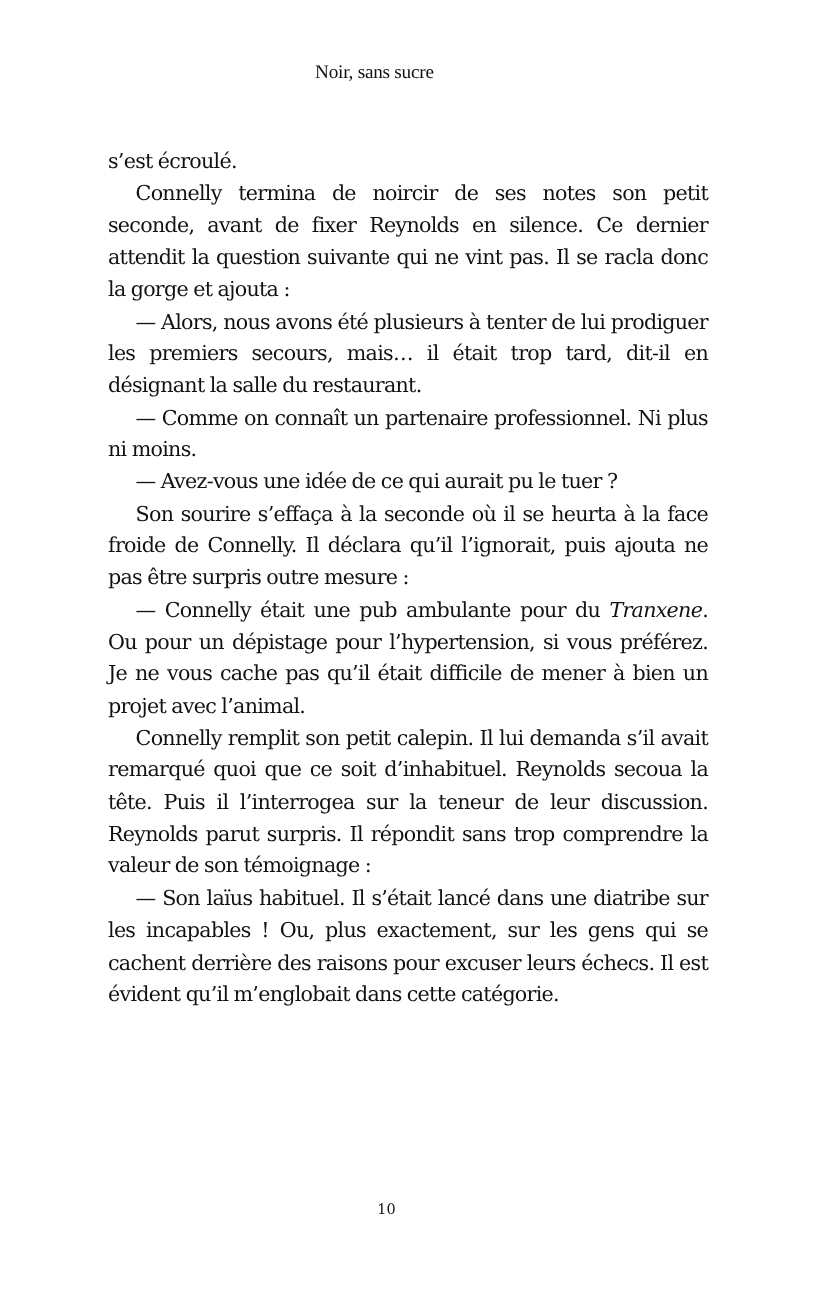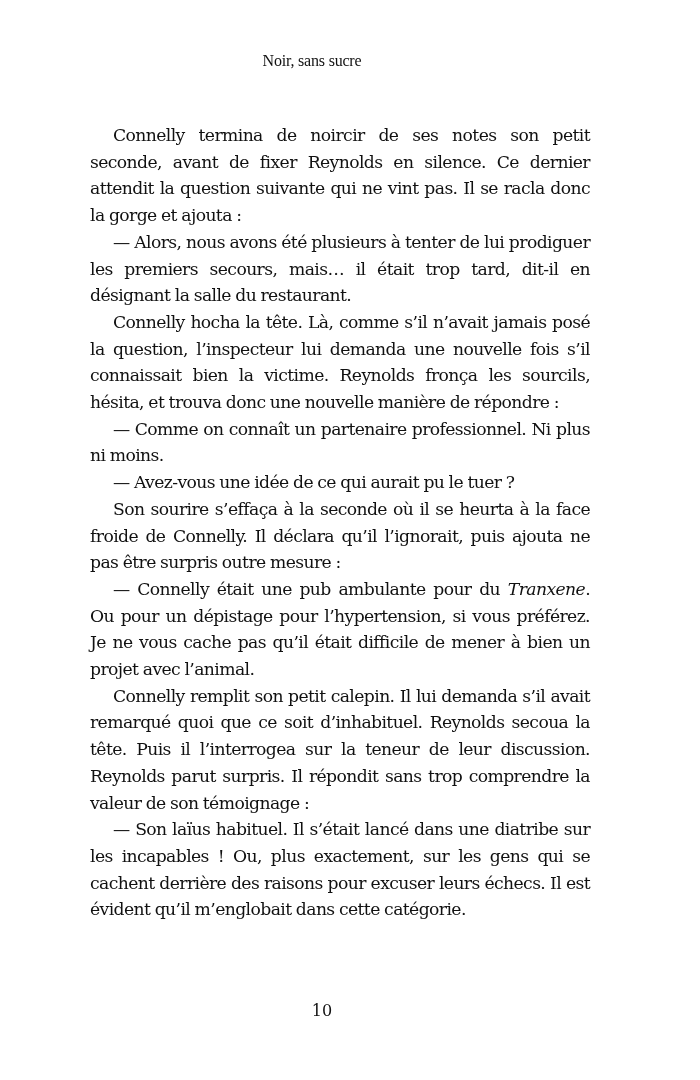--- a/index.html
+++ b/index.html
@@ -16,32 +16,32 @@
       font-size: 17.2px; line-height: 26.7px;
       letter-spacing: -0.6px; word-spacing: -0.5px;
     }
     .body-text p { margin: 0; text-align: justify; text-indent: 23px; }
     .body-text p.noindent { text-indent: 0; }
     .body-text em { font-style: italic; }
     .folio {
       position: absolute; top: 1001px; left: 0; width: 644px;
       text-align: center;
       font-family: "DejaVu Serif", serif;
-      font-size: 16px;
+      font-size: 12px;
     }
   </style>
 </head>
 <body>
 
 <div class="running-head">Noir, sans sucre</div>
 
 <div class="body-text">
+  <p class="noindent">s’est écroulé.</p>
   <p>Connelly termina de noircir de ses notes son petit seconde, avant de fixer Reynolds en silence. Ce dernier attendit la question suivante qui ne vint pas. Il se racla donc la gorge et ajouta :</p>
   <p>— Alors, nous avons été plusieurs à tenter de lui prodiguer les premiers secours, mais… il était trop tard, dit-il en désignant la salle du restaurant.</p>
-  <p>Connelly hocha la tête. Là, comme s’il n’avait jamais posé la question, l’inspecteur lui demanda une nouvelle fois s’il connaissait bien la victime. Reynolds fronça les sourcils, hésita, et trouva donc une nouvelle manière de répondre :</p>
   <p>— Comme on connaît un partenaire professionnel. Ni plus ni moins.</p>
   <p>— Avez-vous une idée de ce qui aurait pu le tuer ?</p>
   <p>Son sourire s’effaça à la seconde où il se heurta à la face froide de Connelly. Il déclara qu’il l’ignorait, puis ajouta ne pas être surpris outre mesure :</p>
   <p><span>— Connelly était une pub ambulante pour du </span><em>Tranxene</em><span>. Ou pour un dépistage pour l’hypertension, si vous préférez. Je ne vous cache pas qu’il était difficile de mener à bien un projet avec l’animal.</span></p>
   <p>Connelly remplit son petit calepin. Il lui demanda s’il avait remarqué quoi que ce soit d’inhabituel. Reynolds secoua la tête. Puis il l’interrogea sur la teneur de leur discussion. Reynolds parut surpris. Il répondit sans trop comprendre la valeur de son témoignage :</p>
   <p>— Son laïus habituel. Il s’était lancé dans une diatribe sur les incapables ! Ou, plus exactement, sur les gens qui se cachent derrière des raisons pour excuser leurs échecs. Il est évident qu’il m’englobait dans cette catégorie.</p>
 </div>
 
 <div class="folio">10</div>
 

